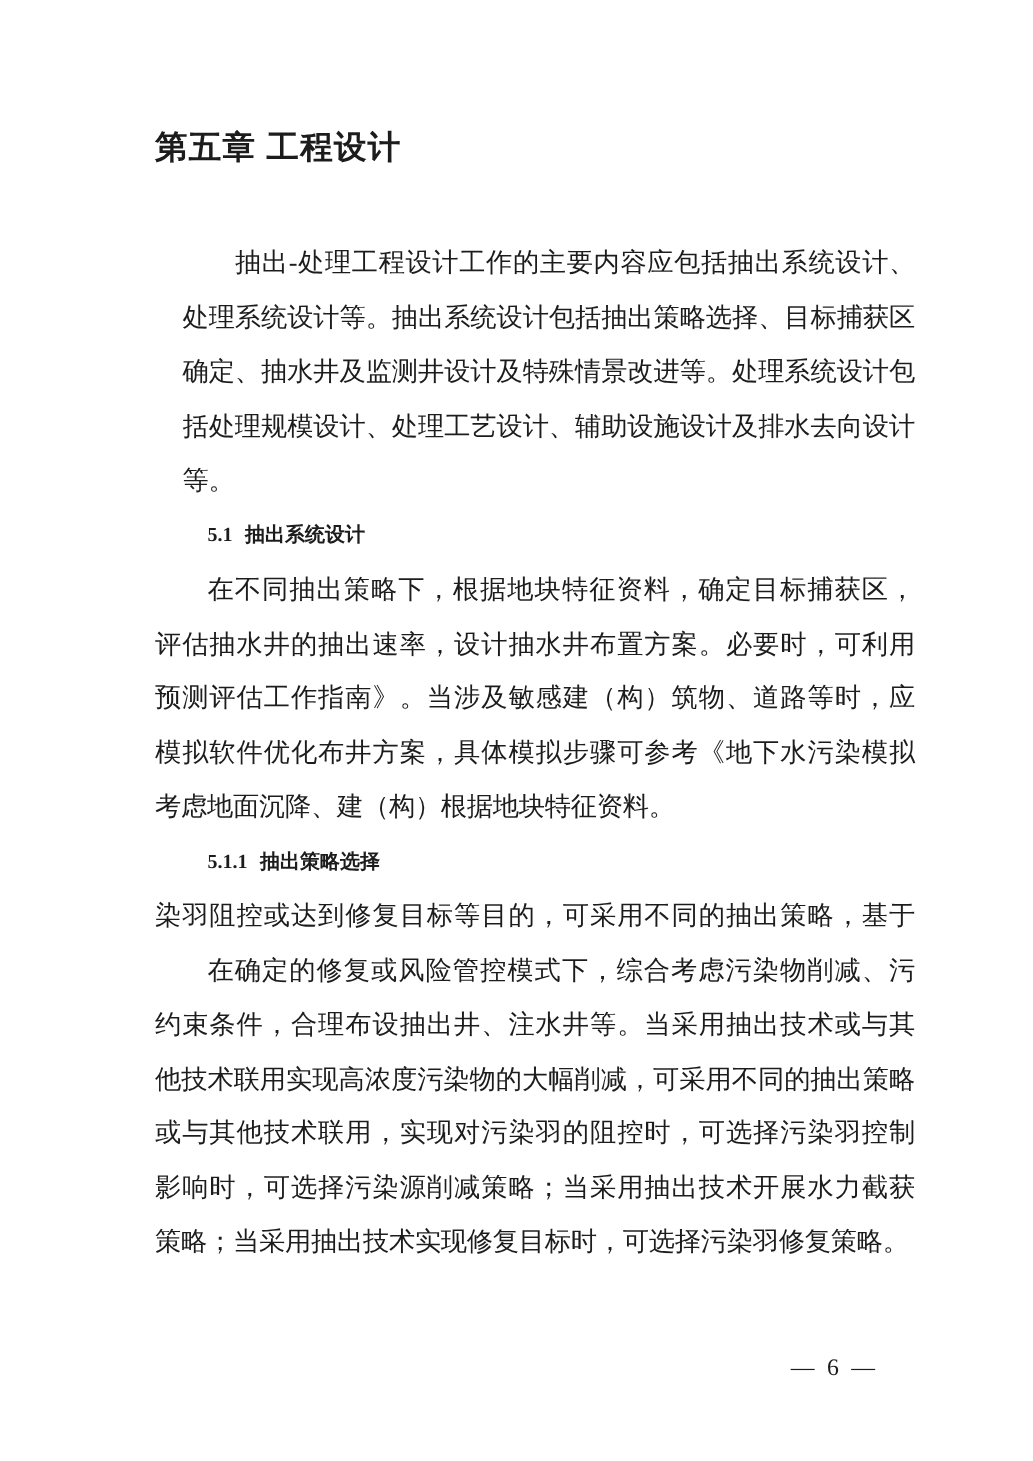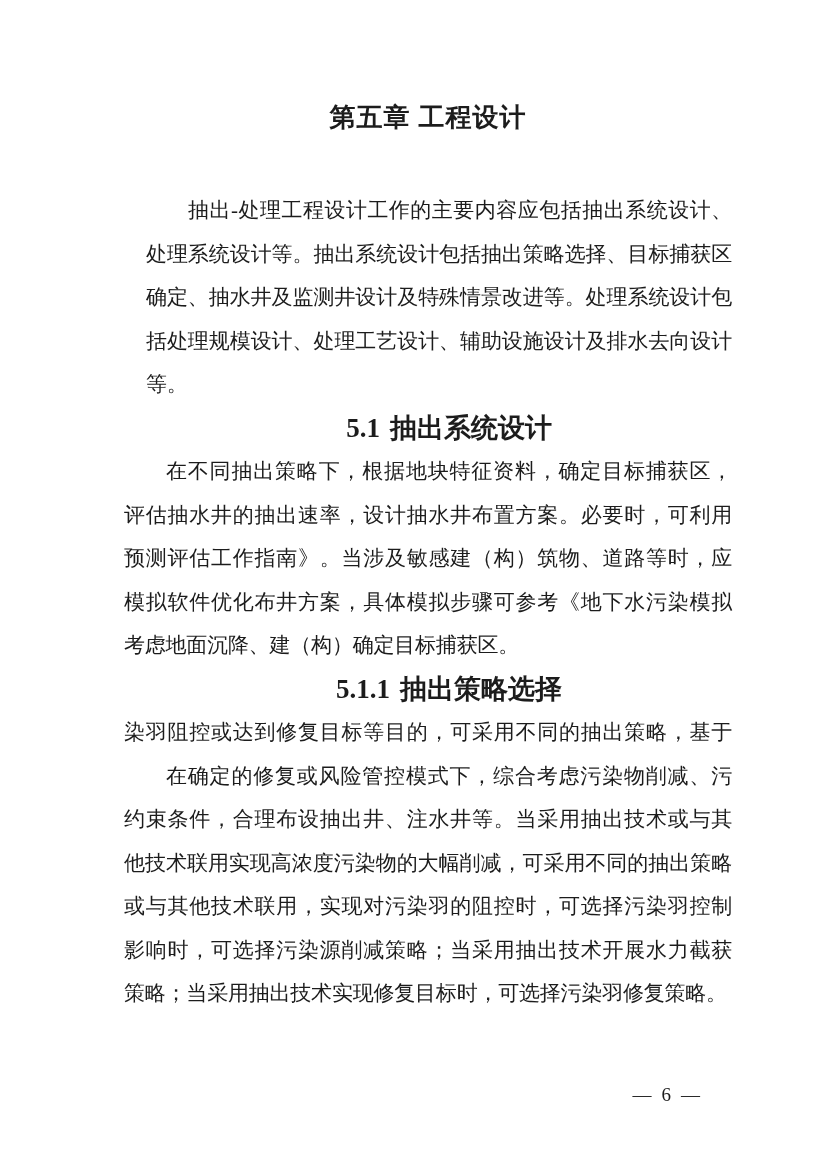--- a/index.html
+++ b/index.html
@@ -22,21 +22,20 @@
     left: 124px;
     top: 0;
     width: 608px;
   }
   .chapter-title {
     margin: 95px 0 0 0;
     height: 44px;
     line-height: 44px;
     font-size: 26px;
     font-weight: bold;
-    text-align: center;
     font-family: "Liberation Sans", "DejaVu Sans", sans-serif;
     letter-spacing: 1px;
   }
   .para {
     margin: 0;
     padding: 0;
   }
   .para-intro {
     margin-top: 50px;
     margin-left: 22px;
@@ -55,23 +54,22 @@
     text-indent: 2em;
   }
   .line.last {
     text-align-last: left;
   }
   .sec-heading {
     margin: 0;
     padding-left: 42px;
     height: 43.5px;
     line-height: 43.5px;
-    font-size: 27px;
+    font-size: 16px;
     font-weight: bold;
-    text-align: center;
   }
   .sec-heading .h-num {
     font-family: "Liberation Serif", "DejaVu Serif", serif;
     margin-right: 10px;
   }
   .sec-heading .h-text {
     font-family: "Liberation Sans", "DejaVu Sans", sans-serif;
   }
   .footer {
     position: absolute;
@@ -103,21 +101,21 @@
 
     <h2 class="sec-heading">
       <span class="h-num">5.1</span><span class="h-text">抽出系统设计</span>
     </h2>
 
     <div class="para">
       <div class="line first">在不同抽出策略下，根据地块特征资料，确定目标捕获区，</div>
       <div class="line">评估抽水井的抽出速率，设计抽水井布置方案。必要时，可利用</div>
       <div class="line">预测评估工作指南》。当涉及敏感建（构）筑物、道路等时，应</div>
       <div class="line">模拟软件优化布井方案，具体模拟步骤可参考《地下水污染模拟</div>
-      <div class="line last">考虑地面沉降、建（构）确定目标捕获区。</div>
+      <div class="line last">考虑地面沉降、建（构）根据地块特征资料。</div>
     </div>
 
     <h2 class="sec-heading">
       <span class="h-num">5.1.1</span><span class="h-text">抽出策略选择</span>
     </h2>
 
     <div class="para">
       <div class="line">染羽阻控或达到修复目标等目的，可采用不同的抽出策略，基于</div>
       <div class="line first">在确定的修复或风险管控模式下，综合考虑污染物削减、污</div>
       <div class="line">约束条件，合理布设抽出井、注水井等。当采用抽出技术或与其</div>

